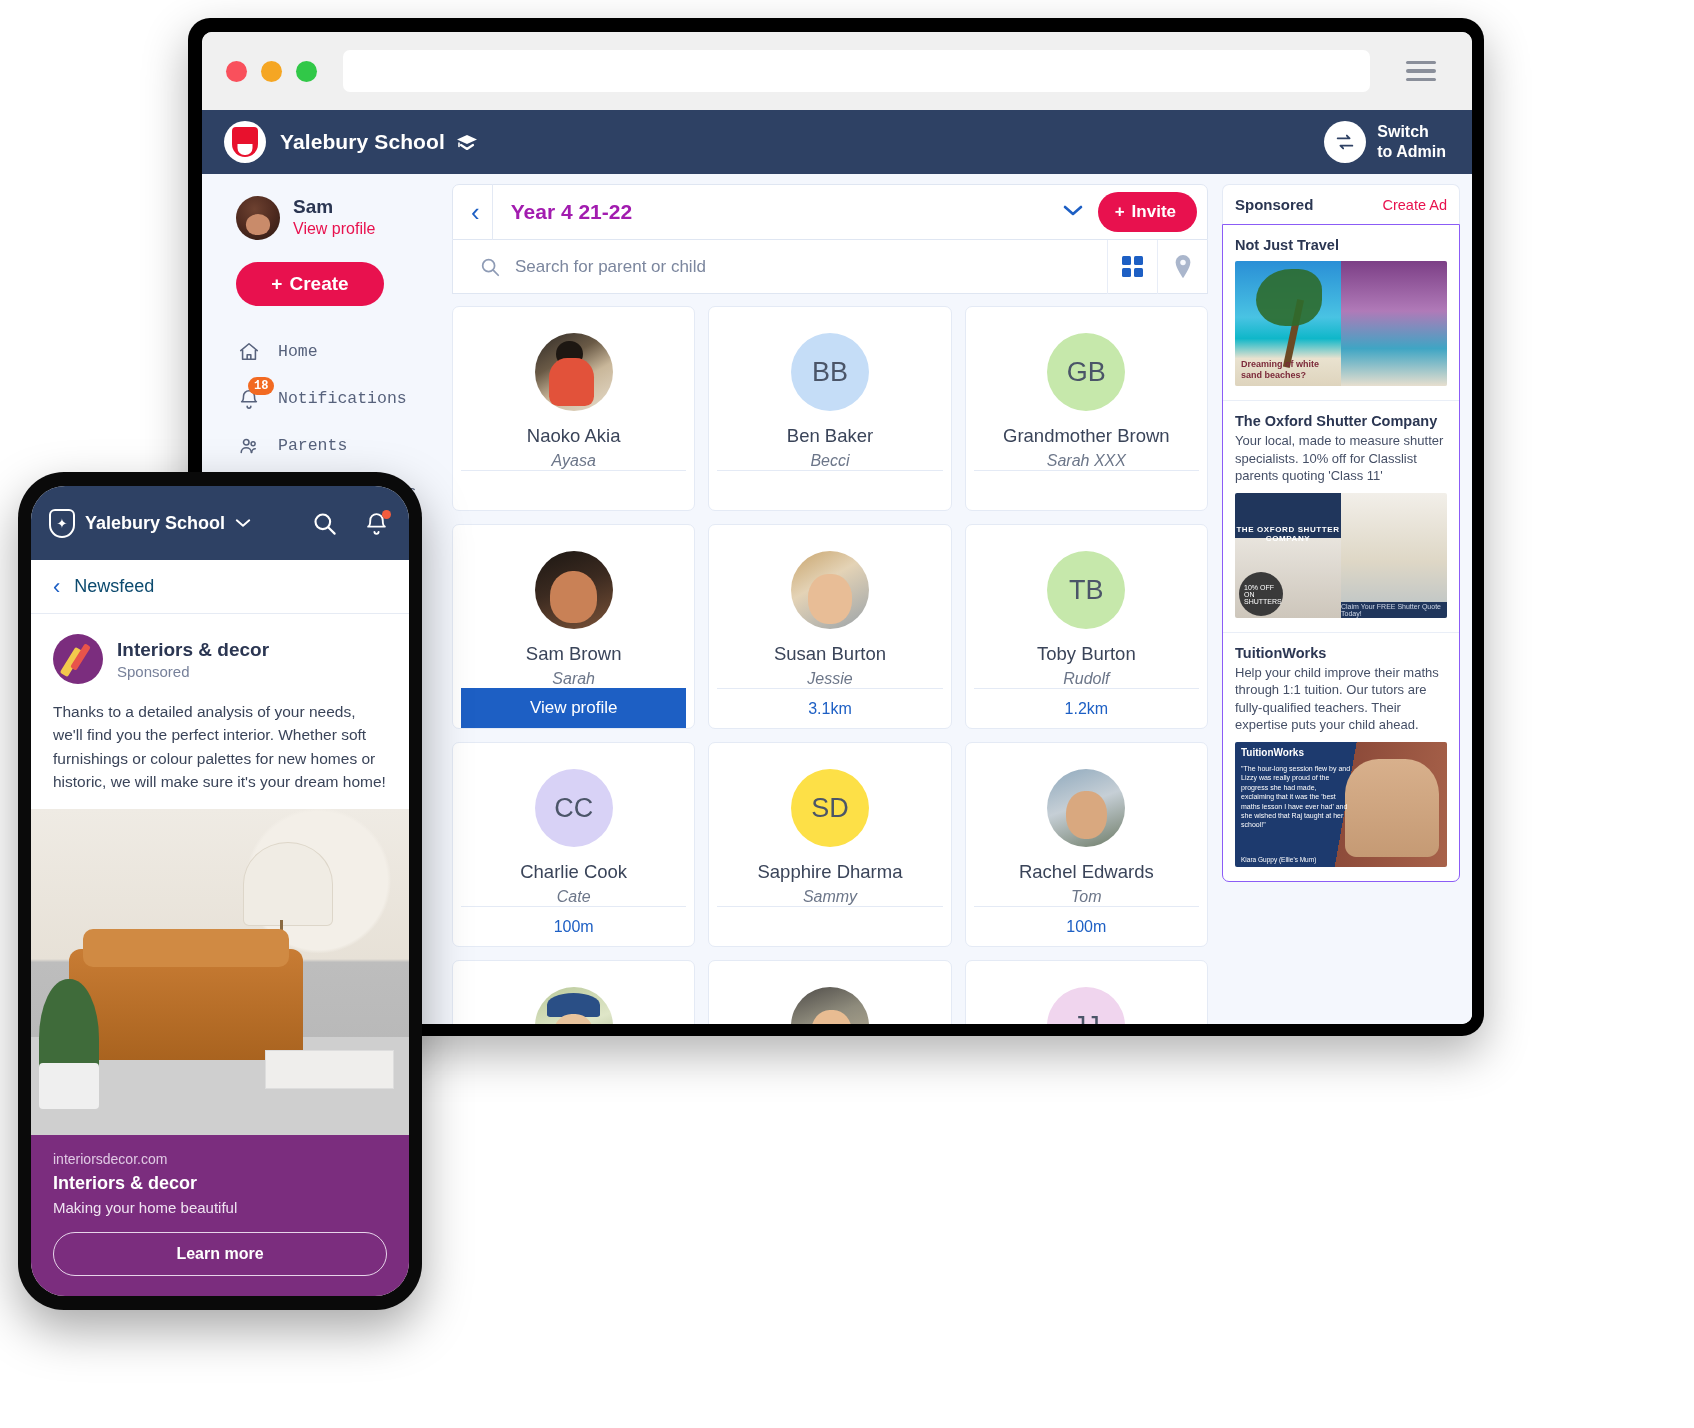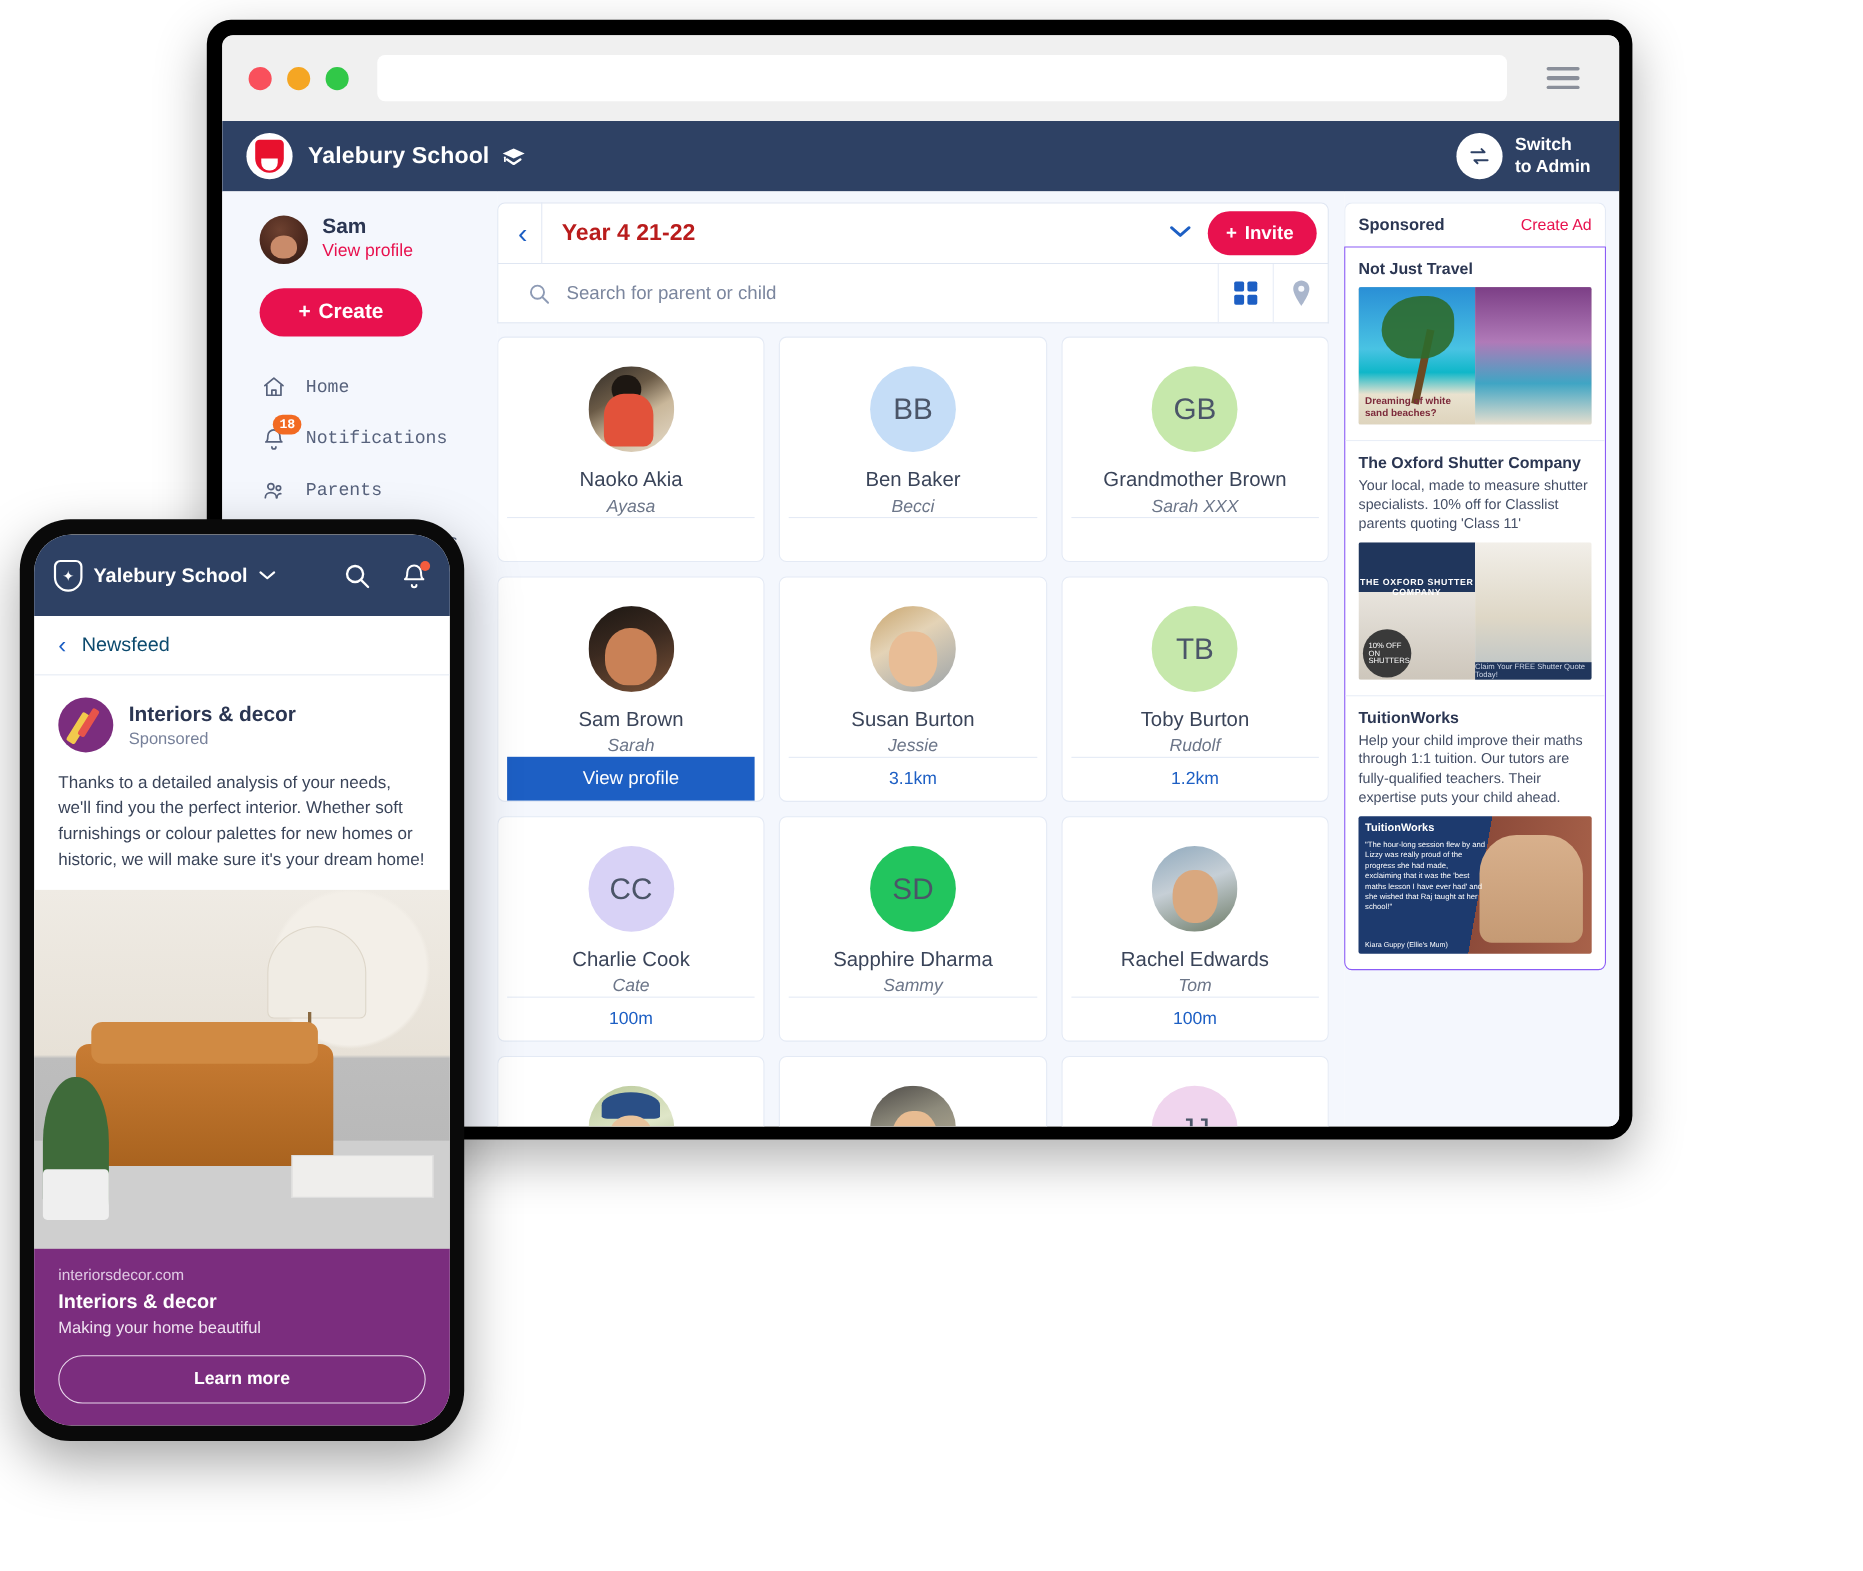--- a/index.html
+++ b/index.html
@@ -121,21 +121,21 @@
   }
 
   
   .center { flex: 1; background: #f4f7fd; padding: 10px 14px 0 0; min-width: 0; display: flex; flex-direction: column; }
   .panel-head {
     background: #fff; border: 1px solid #dfe6f2; border-radius: 7px 7px 0 0;
     height: 56px; display: flex; align-items: center; padding: 0 10px 0 14px;
   }
   .back-chev { color: #1d5fc4; font-size: 26px; padding: 0 12px 0 4px; cursor: pointer; line-height: 1; }
   .head-divider { width: 1px; height: 56px; background: #e3e9f4; }
-  .class-title { font-size: 21px; font-weight: 700; color: #b91c1c; margin-left: 18px; }
+  .class-title { font-size: 21px; font-weight: 700; color: #a21caf; margin-left: 18px; }
   .head-spacer { flex: 1; }
   .chev-down { color: #1d5fc4; margin-right: 14px; cursor: pointer; }
   .invite-btn {
     background: #e8114e; color: #fff; border: none; border-radius: 20px;
     height: 40px; padding: 0 21px 0 17px;
     font-family: inherit; font-size: 17px; font-weight: 700;
     display: flex; align-items: center; gap: 7px; cursor: pointer;
   }
   .search-row {
     background: #fff; border: 1px solid #dfe6f2; border-top: none;
@@ -508,21 +508,21 @@
                 </div>
                 <div class="pcard">
                   <div class="ava" style="background: rgb(216, 210, 246);">
                     <span>CC</span>
                   </div>
                   <div class="pname">Charlie Cook</div>
                   <div class="pchild">Cate</div>
                   <div class="card-foot ">100m</div>
                 </div>
                 <div class="pcard">
-                  <div class="ava" style="background: #22c55e;">
+                  <div class="ava" style="background: #fde047;">
                     <span>SD</span>
                   </div>
                   <div class="pname">Sapphire Dharma</div>
                   <div class="pchild">Sammy</div>
                   <div class="card-foot empty"></div>
                 </div>
                 <div class="pcard">
                   <div class="ava">
                     <div class="ph rachel"></div>
                   </div>

